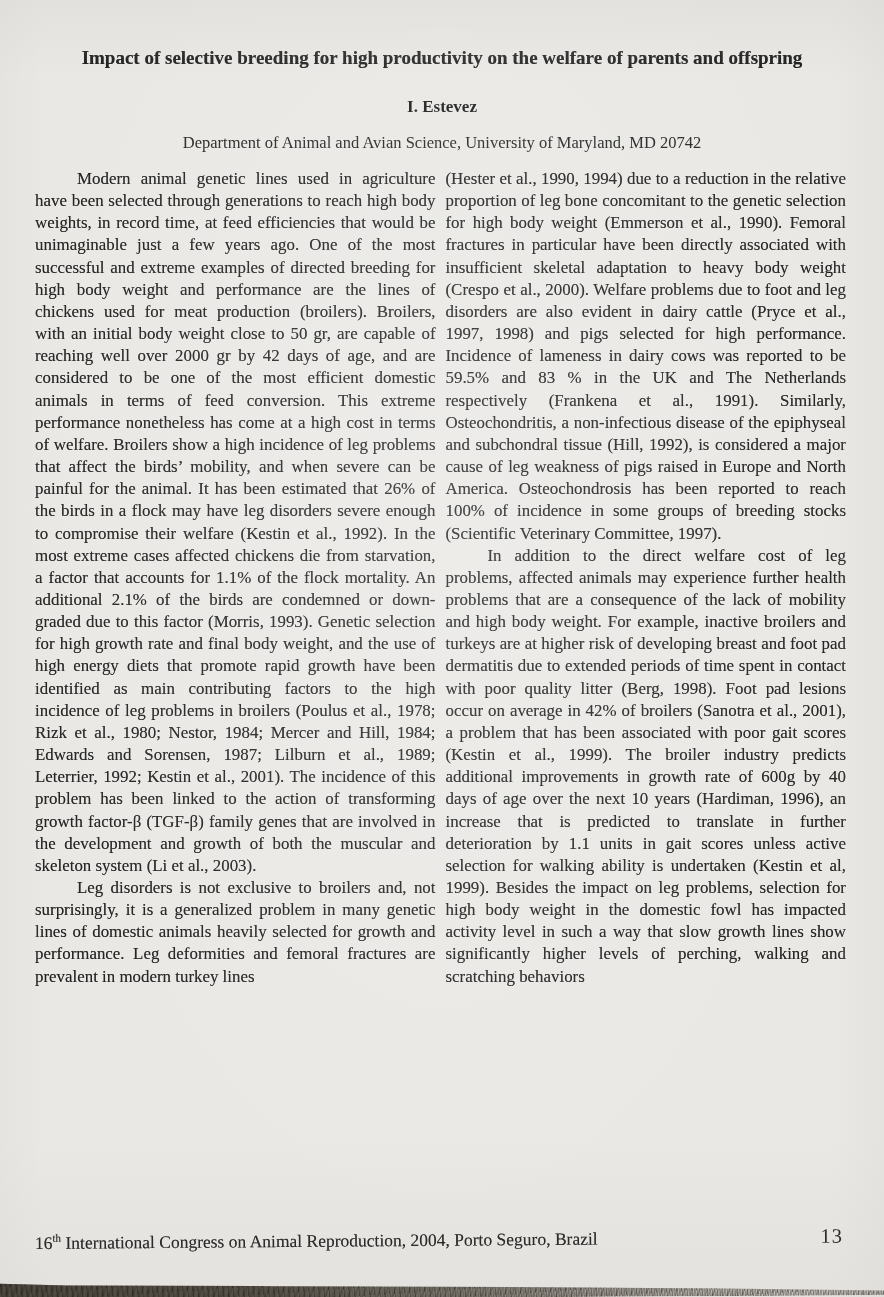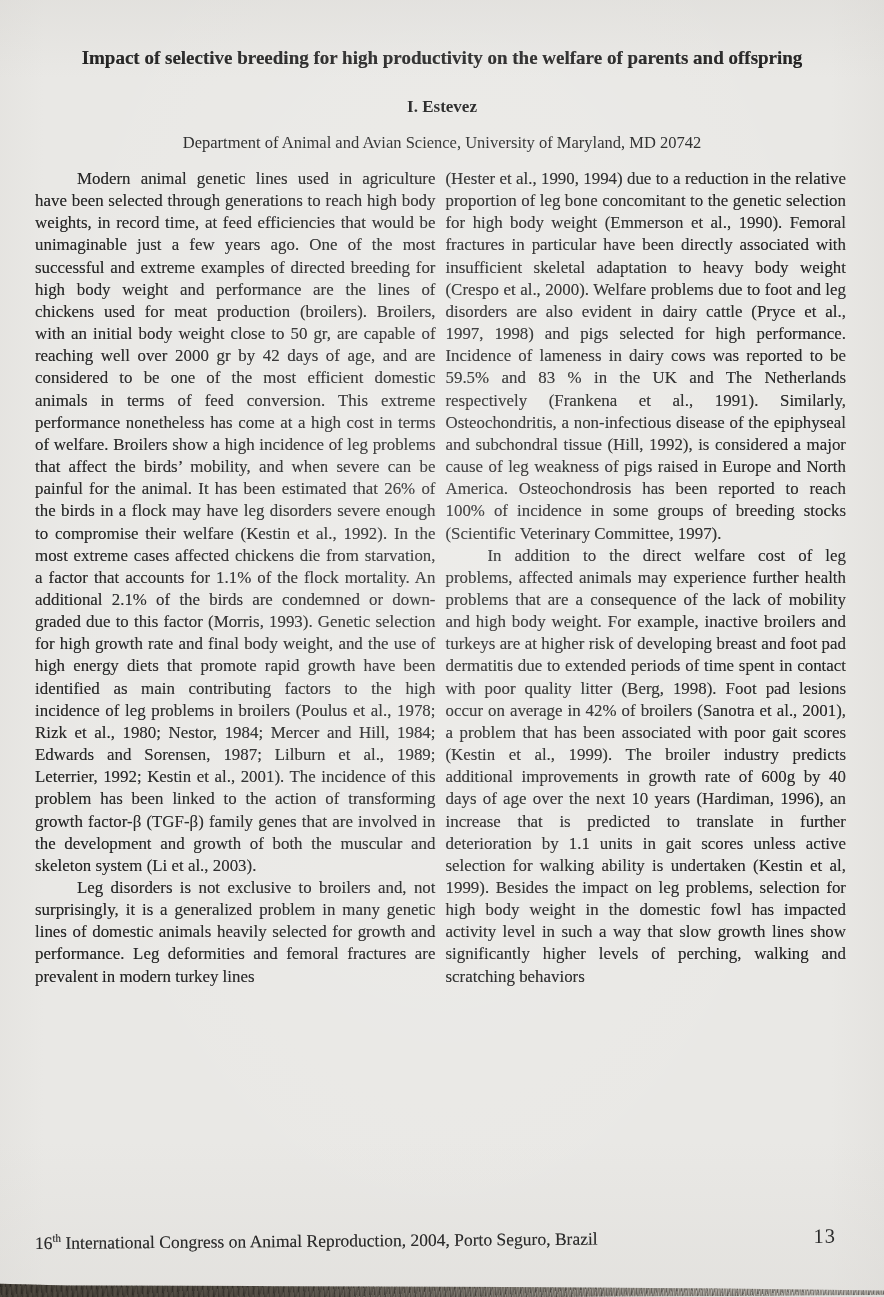--- a/index.html
+++ b/index.html
@@ -92,21 +92,21 @@
     text-shadow: 0 0 0.5px rgba(43,43,43,0.5);
   }
   .footer-text .ord {
     font-size: 11px;
     vertical-align: super;
     line-height: 0;
     margin-top: 24px;
   }
   .page-number {
     font-size: 20.5px;
-    margin-right: 14px;
+    margin-right: 7px;
     letter-spacing: 1px;
   }
   
   .scan-edge {
     position: absolute;
     left: -8px;
     bottom: -3px;
     width: 106%;
     height: 20px;
     transform: rotate(-0.30deg);

